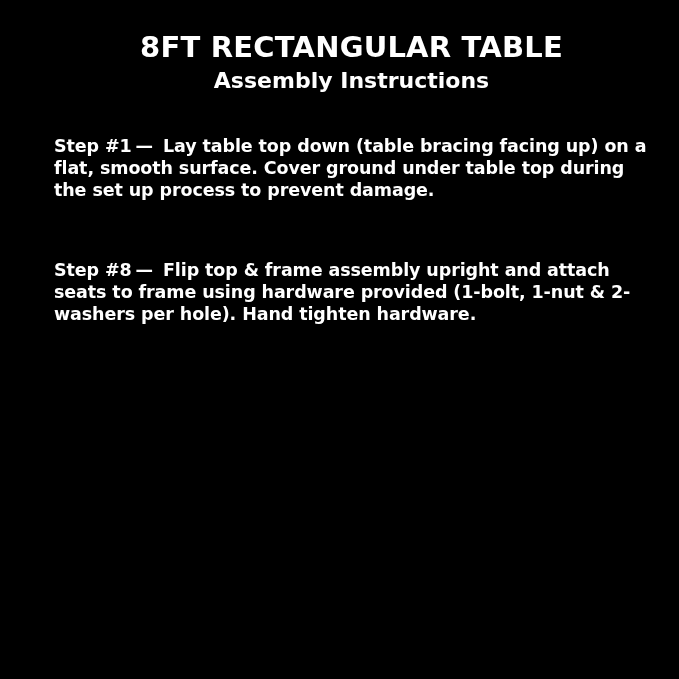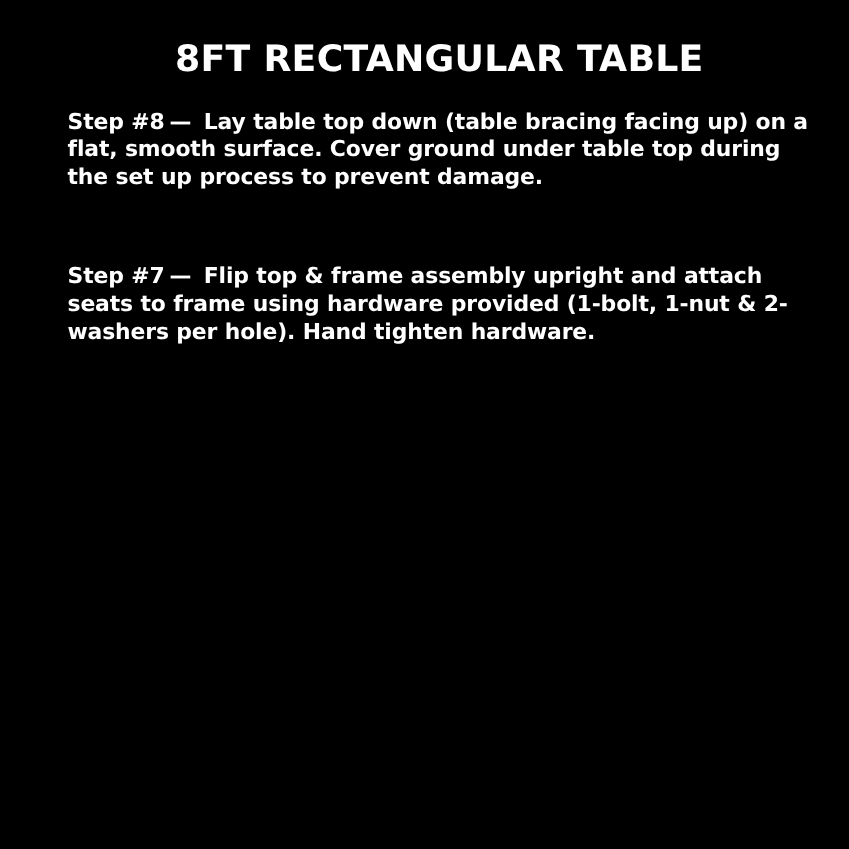--- a/index.html
+++ b/index.html
@@ -60,27 +60,28 @@
   }
   .step-text {
   }
 </style>
 </head>
 <body>
 
 <div class="sheet">
 
   <h1 class="title">8FT RECTANGULAR TABLE</h1>
+  <h2 class="subtitle">Assembly Instructions</h2>
 
   <div class="steps">
 
     <p class="step">
-      <span class="step-label">Step #8</span><span class="step-dash">—</span> <span class="step-text">Lay table top down (table bracing facing up) on a flat, smooth surface. Cover ground under table top during the set up process to prevent damage.</span>
+      <span class="step-label">Step #1</span><span class="step-dash">—</span> <span class="step-text">Lay table top down (table bracing facing up) on a flat, smooth surface. Cover ground under table top during the set up process to prevent damage.</span>
     </p>
 
 
 
     <p class="step">
-      <span class="step-label">Step #7</span><span class="step-dash">—</span> <span class="step-text">Flip top &amp; frame assembly upright and attach seats to frame using hardware provided (1-bolt, 1-nut &amp; 2-washers per hole). Hand tighten hardware.</span>
+      <span class="step-label">Step #8</span><span class="step-dash">—</span> <span class="step-text">Flip top &amp; frame assembly upright and attach seats to frame using hardware provided (1-bolt, 1-nut &amp; 2-washers per hole). Hand tighten hardware.</span>
     </p>
 
   </div>
 </div>
 
 </body></html>

